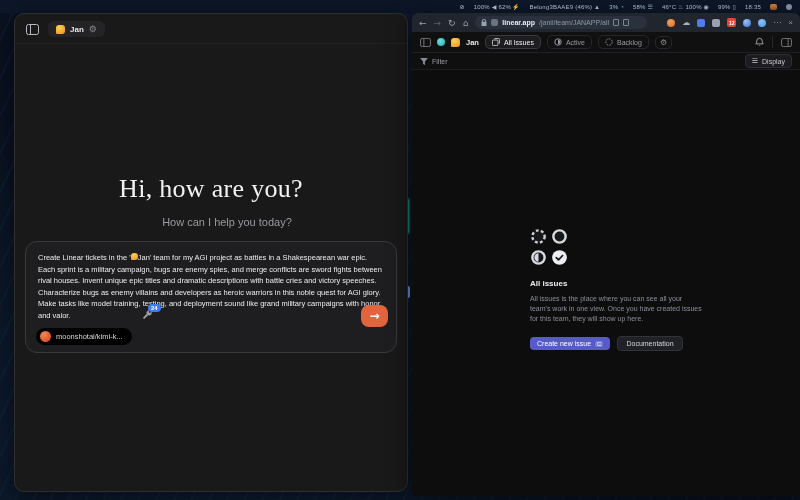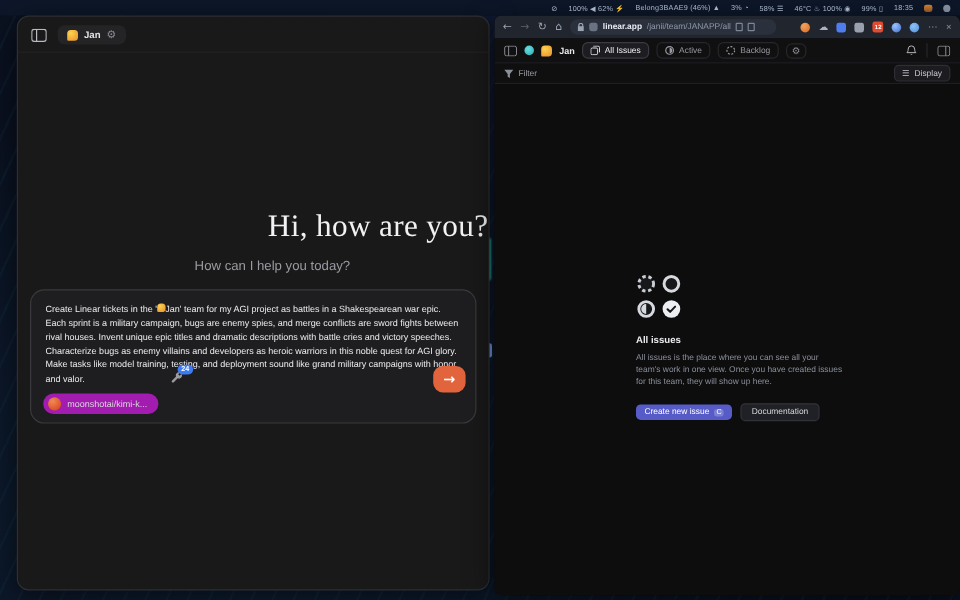--- a/index.html
+++ b/index.html
@@ -58,40 +58,40 @@
     background:radial-gradient(circle at 35% 30%, #fcd34d, #ed9f35 75%);
     border-radius:3px 3px 3px 1px;
     color:transparent; font-size:8px; line-height:9px; vertical-align:-1px;
     flex:none;
   }
   .gear-glyph { color:#8b8b92; font-size:9px; font-weight:normal; cursor:pointer; }
 
   .greeting { position:absolute; left:0; top:160px; width:100%; text-align:center; }
   .greeting h1 {
     font-family:"Liberation Serif", serif; font-weight:500;
-    font-size:26px; color:#f2f2f4; letter-spacing:.3px;text-align:right;
+    font-size:26px; color:#f2f2f4; letter-spacing:.3px;
   }
   .greeting p { margin-top:12px; font-size:11px; color:#9a9aa2;padding-left:32px; }
 
   .composer {
     position:absolute; left:10px; right:10px; top:227px; height:112px;
     background:#1e1e20; border:1px solid #3a3a3e; border-radius:12px;
   }
   .composer .prompt {
     padding:10px 12px 0 12px;
     font-size:7.5px; line-height:11.5px; color:#ececee;
   }
   .prompt .emoji-blob { width:7px; height:7px; vertical-align:0; }
   .composer-row {
     position:absolute; left:10px; right:8px; bottom:7px;
     display:flex; align-items:center; gap:10px;
   }
   .model-pill {
     display:flex; align-items:center; gap:5px;
-    background:#a21caf; border-radius:20px; padding:3px 9px 3px 4px;
+    background:#000000; border-radius:20px; padding:3px 9px 3px 4px;
     cursor:pointer;
     margin-top:42px;
   }
   .model-dot {
     width:11px; height:11px; border-radius:50%;
     background:radial-gradient(circle at 35% 30%, #f08a54, #dd4f27 75%);
     display:flex; align-items:center; justify-content:center;
     color:#fff; font-size:6px; font-weight:bold;
   }
   .model-pill .model-label { font-size:7.5px; color:#d8d8dc; }

